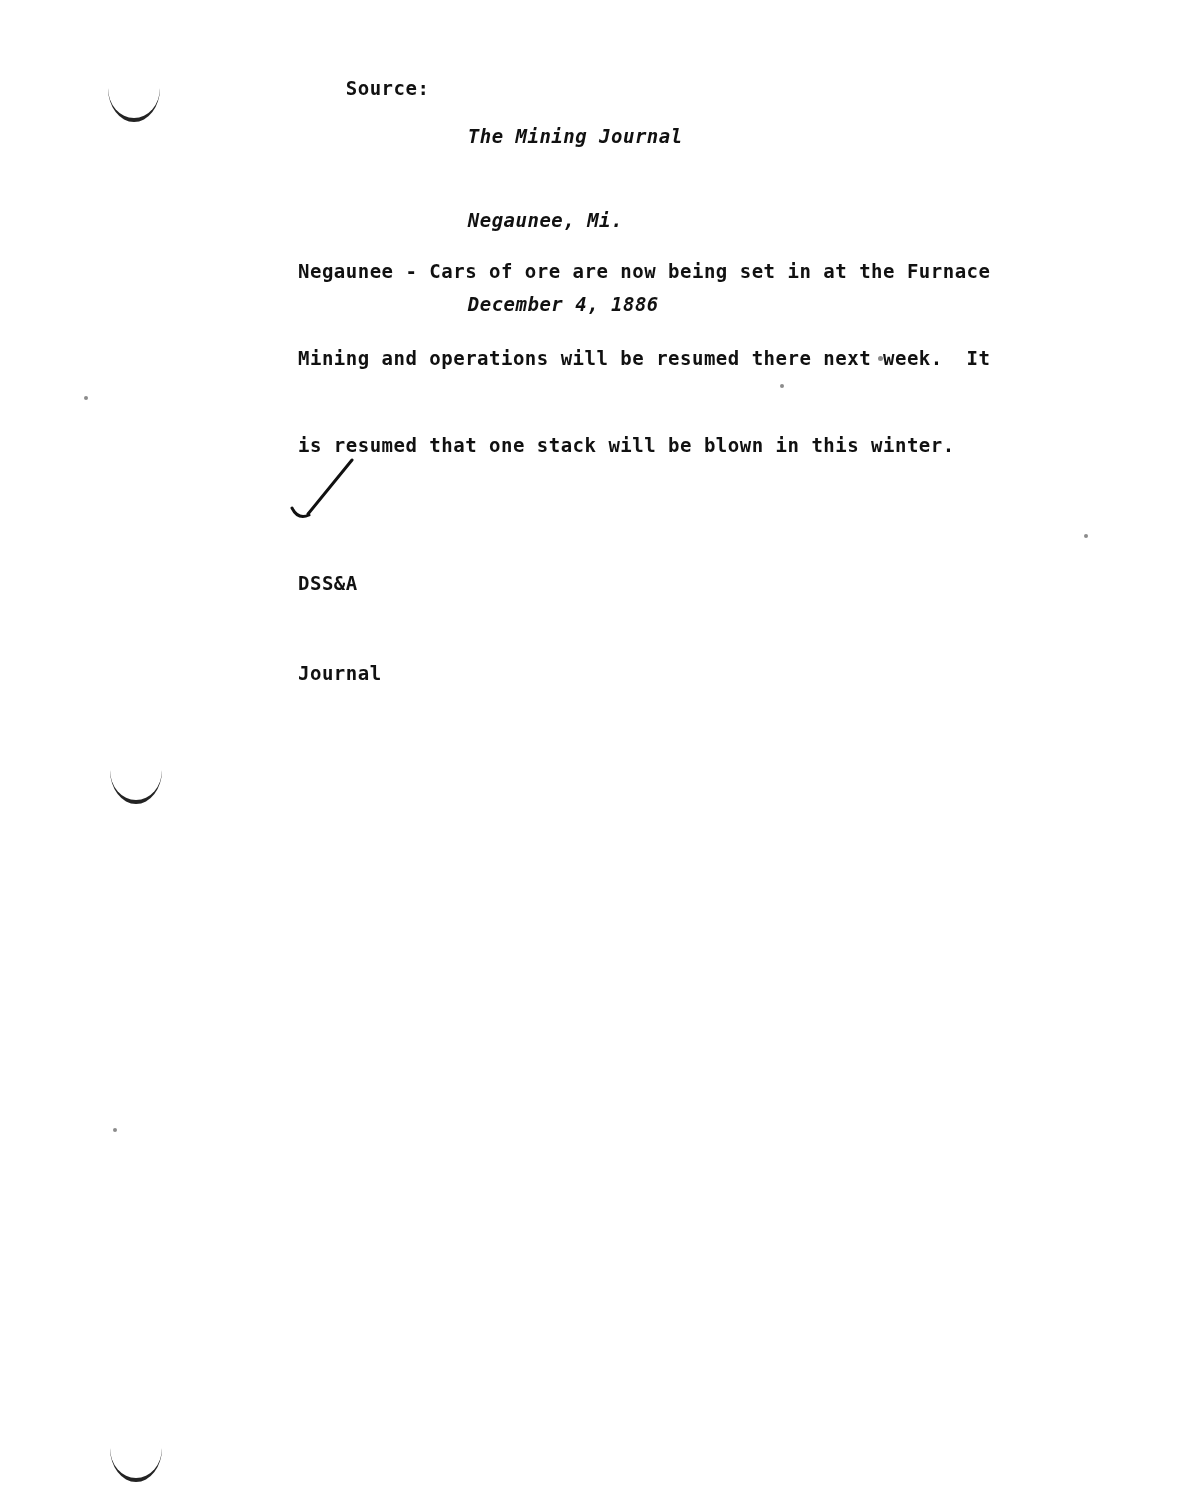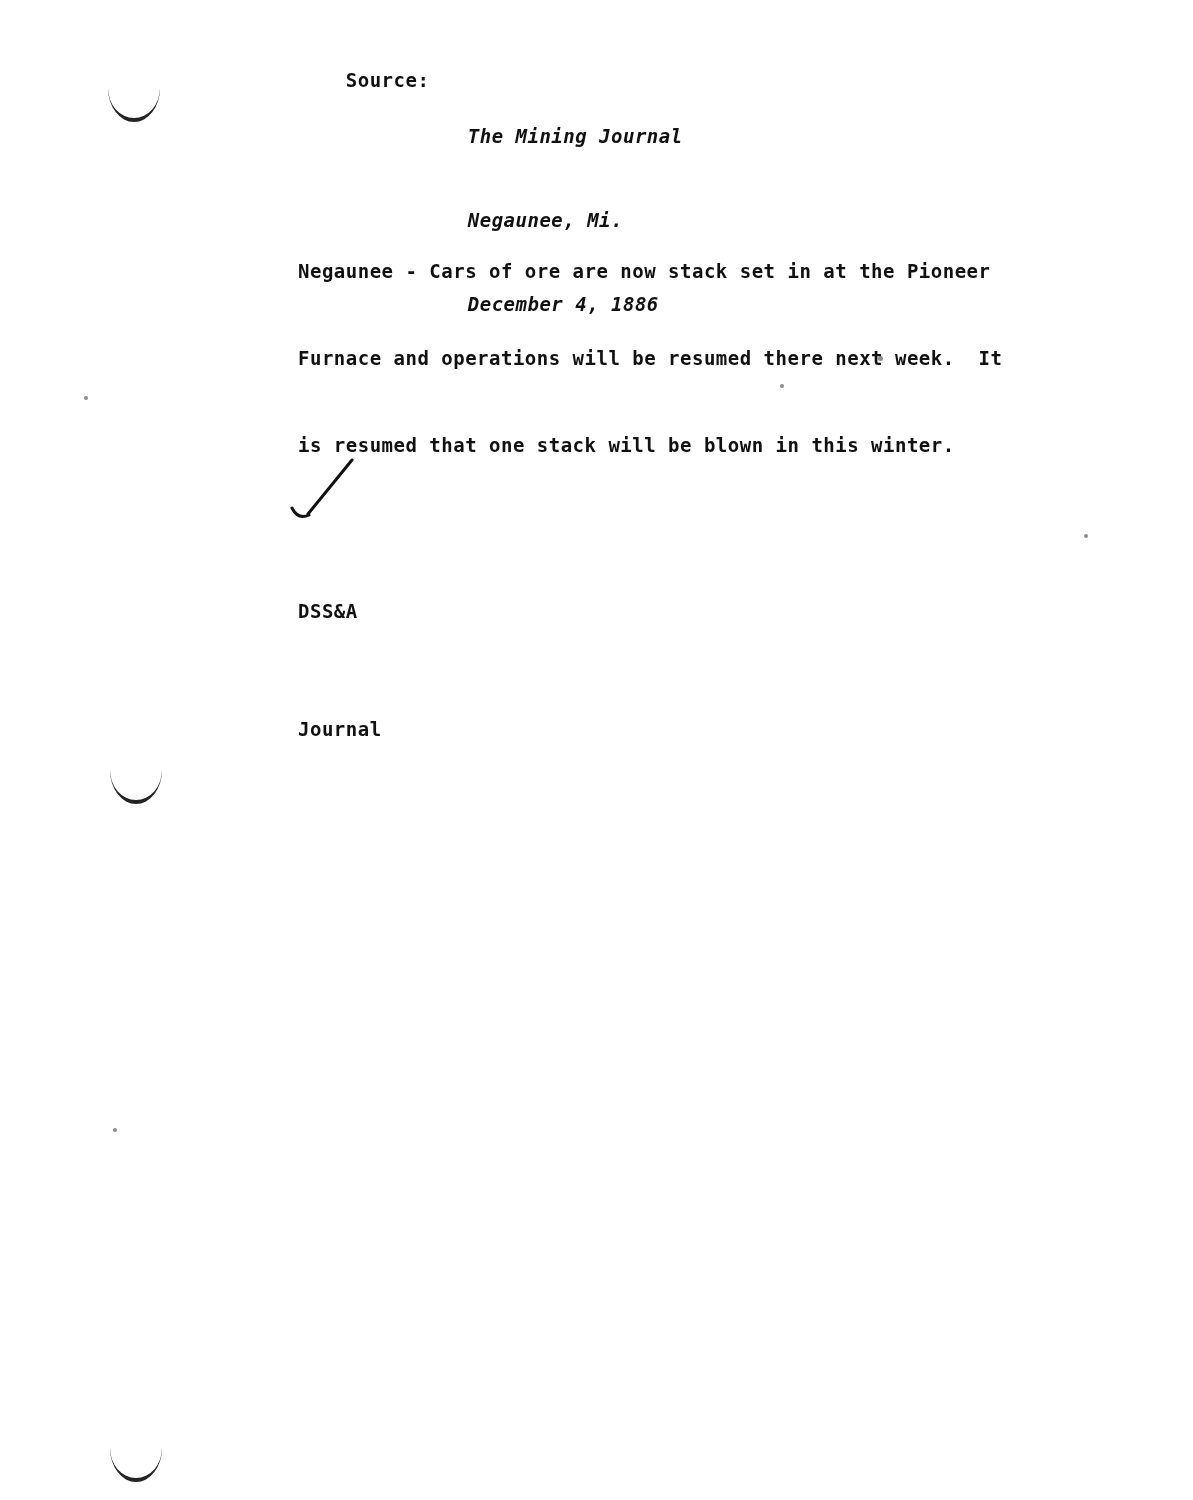--- a/index.html
+++ b/index.html
@@ -29,20 +29,21 @@
 
   .source-block {
     left: 298px;
     top: 38px;
     font-size: 19px;
     line-height: 28px;
   }
   .source-label {
     display: inline-block;
     width: 122px;
+    margin-top: 8px;
   }
   .source-lines {
     display: inline-block;
     vertical-align: top;
   }
   .source-lines div { white-space: pre; font-style: italic; }
 
   .body-block {
     left: 298px;
     top: 199px;
@@ -51,21 +52,21 @@
     width: 820px;
   }
   .body-block div { white-space: pre; }
 
   .footer-block {
     left: 298px;
     top: 508px;
     font-size: 19px;
     line-height: 30px;
   }
-  .footer-block div { white-space: pre; margin-top: 28px; }
+  .footer-block div { white-space: pre; }
 
   
   .hole {
     position: absolute;
     width: 52px;
     height: 30px;
     border-bottom: 4px solid #111111;
     border-radius: 0 0 50% 50% / 0 0 100% 100%;
     opacity: 0.92;
   }
@@ -110,22 +111,22 @@
 
   <div class="typed source-block">
     <span class="source-label">Source:</span><span class="source-lines">
       <div>The Mining Journal</div>
       <div>Negaunee, Mi.</div>
       <div>December 4, 1886</div>
     </span>
   </div>
 
   <div class="typed body-block">
-    <div>Negaunee - Cars of ore are now stack set in at the Pioneer</div>
-    <div>Furnace and operations will be resumed there next week.  It</div>
+    <div>Negaunee - Cars of ore are now being set in at the Furnace</div>
+    <div>Mining and operations will be resumed there next week.  It</div>
     <div>is resumed that one stack will be blown in this winter.</div>
   </div>
 
   <svg class="pen-stroke" viewBox="0 0 70 70" aria-hidden="true">
     <path d="M62 2 L18 56" stroke="#111111" stroke-width="3" fill="none" stroke-linecap="round"></path>
     <path d="M2 50 Q8 62 19 57" stroke="#111111" stroke-width="3" fill="none" stroke-linecap="round"></path>
   </svg>
 
   <div class="typed footer-block">
     <div>DSS&amp;A</div>

